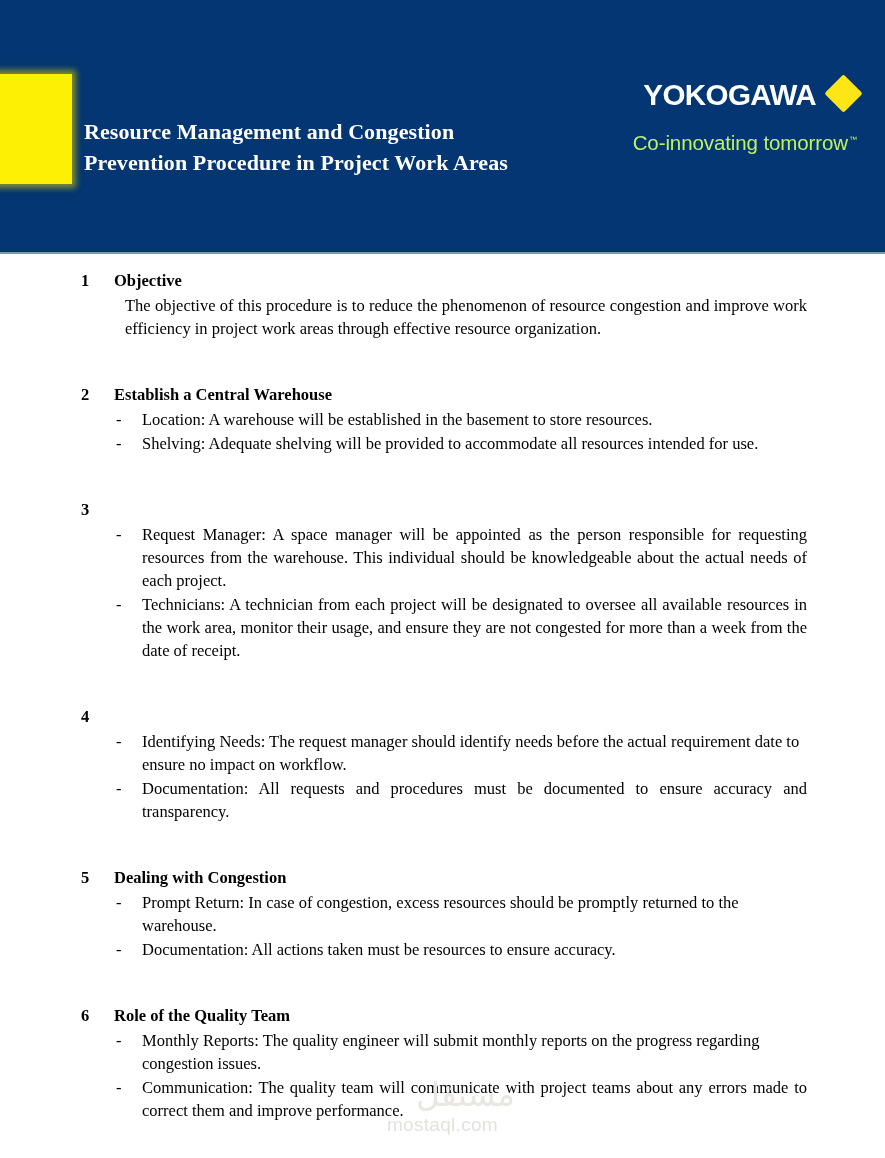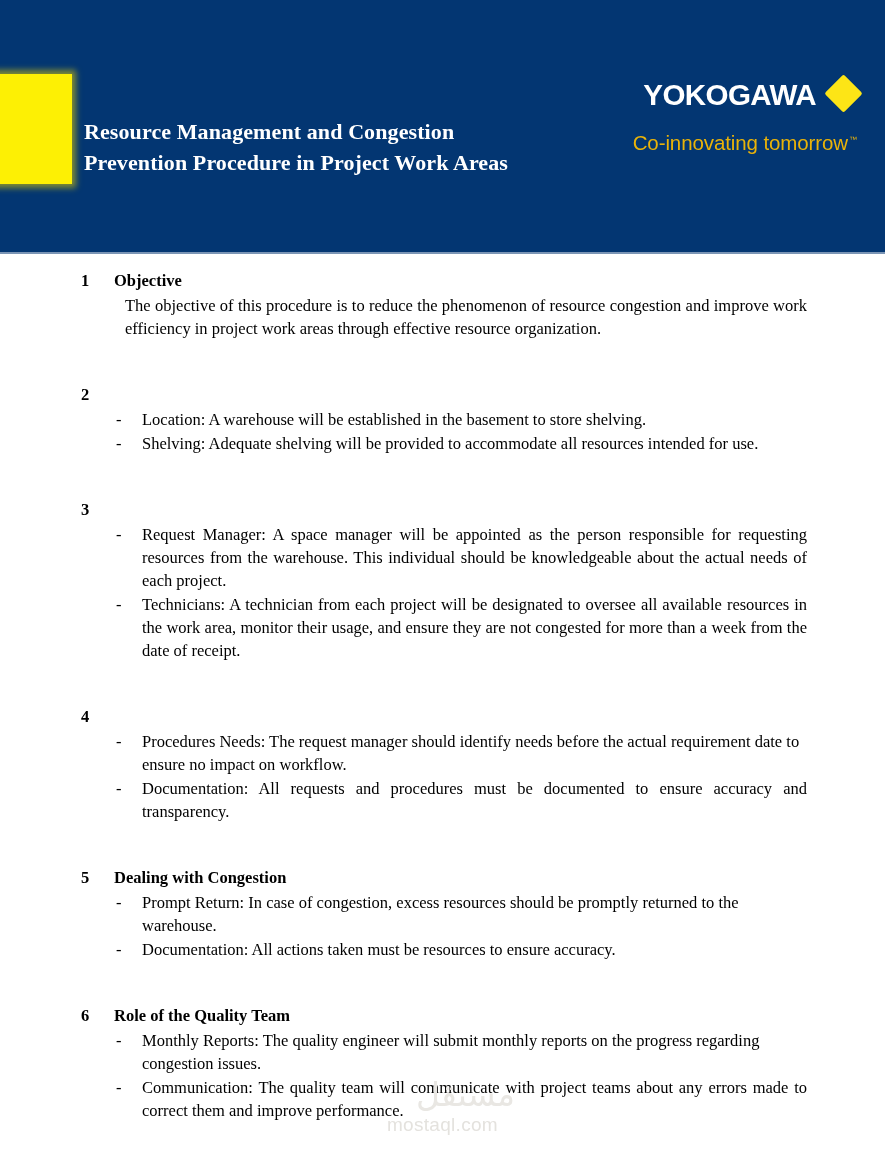--- a/index.html
+++ b/index.html
@@ -89,21 +89,21 @@
   .brand-diamond {
     width: 27px;
     height: 27px;
     background: #fde516;
     transform: rotate(45deg);
     border-radius: 2px;
     flex: 0 0 auto;
   }
   .brand-tagline {
     margin-top: 17px;
-    color: #eab308;
+    color: #bef264;
     font-family: "Liberation Sans", "DejaVu Sans", sans-serif;
     font-size: 20.5px;
     letter-spacing: -0.1px;
     white-space: nowrap;
     position: relative;
     display: inline-block;
     margin-left: 24px;
   }
   .brand-tm {
     font-size: 8px;
@@ -236,25 +236,26 @@
         <span class="sec-num">1</span>
         <span class="sec-title">Objective</span>
       </div>
       <div class="para">The objective of this procedure is to reduce the phenomenon of resource congestion and improve work efficiency in project work areas through effective resource organization.</div>
     </div>
     <div class="gap-lg"></div>
 
     <div class="section">
       <div class="sec-head">
         <span class="sec-num">2</span>
-      </div>
-      <div class="bullets">
-        <div class="bullet">
-          <span class="bullet-mark">-</span>
-          <span class="bullet-text nojust">Location: A warehouse will be established in the basement to store shelving.</span>
+        <span class="sec-title">Establish a Central Warehouse</span>
+      </div>
+      <div class="bullets">
+        <div class="bullet">
+          <span class="bullet-mark">-</span>
+          <span class="bullet-text nojust">Location: A warehouse will be established in the basement to store resources.</span>
         </div>
         <div class="bullet">
           <span class="bullet-mark">-</span>
           <span class="bullet-text nojust">Shelving: Adequate shelving will be provided to accommodate all resources intended for use.</span>
         </div>
       </div>
     </div>
     <div class="gap-lg"></div>
 
     <div class="section">
@@ -274,21 +275,21 @@
     </div>
     <div class="gap-lg"></div>
 
     <div class="section">
       <div class="sec-head">
         <span class="sec-num">4</span>
       </div>
       <div class="bullets">
         <div class="bullet">
           <span class="bullet-mark">-</span>
-          <span class="bullet-text nojust">Procedures Needs: The request manager should identify needs before the actual requirement date to ensure no impact on workflow.</span>
+          <span class="bullet-text nojust">Identifying Needs: The request manager should identify needs before the actual requirement date to ensure no impact on workflow.</span>
         </div>
         <div class="bullet">
           <span class="bullet-mark">-</span>
           <span class="bullet-text">Documentation: All requests and procedures must be documented to ensure accuracy and transparency.</span>
         </div>
       </div>
     </div>
     <div class="gap-lg"></div>
 
     <div class="section">

